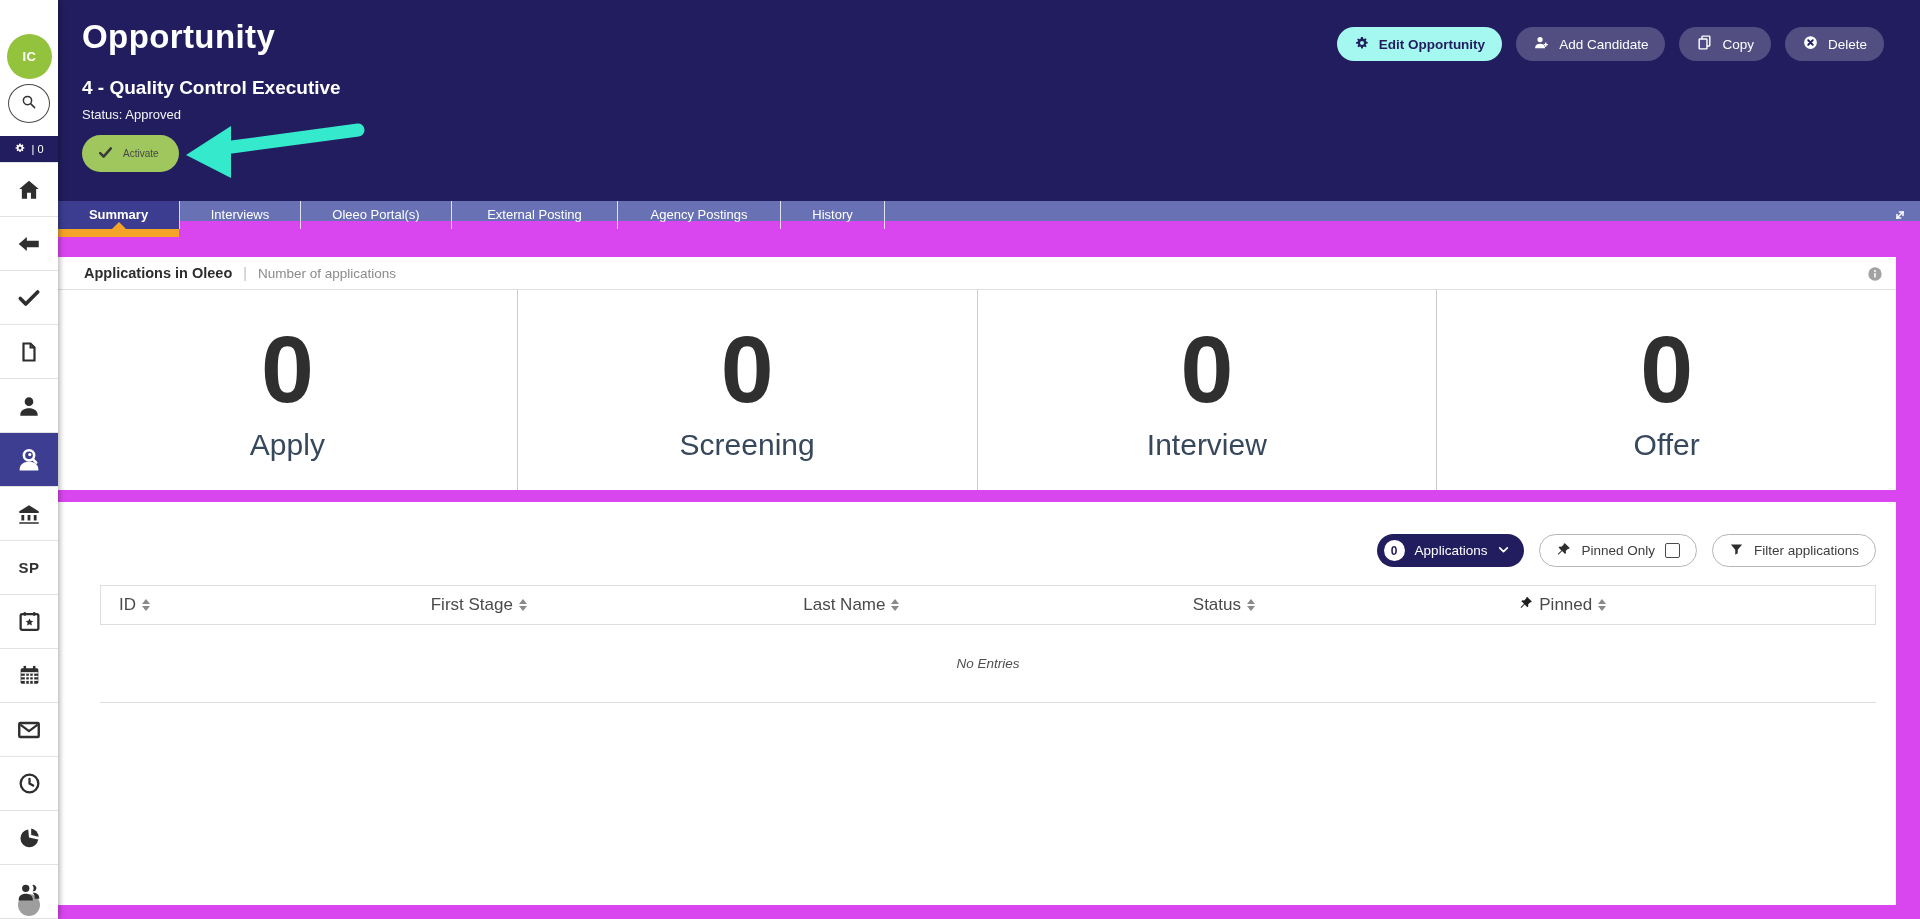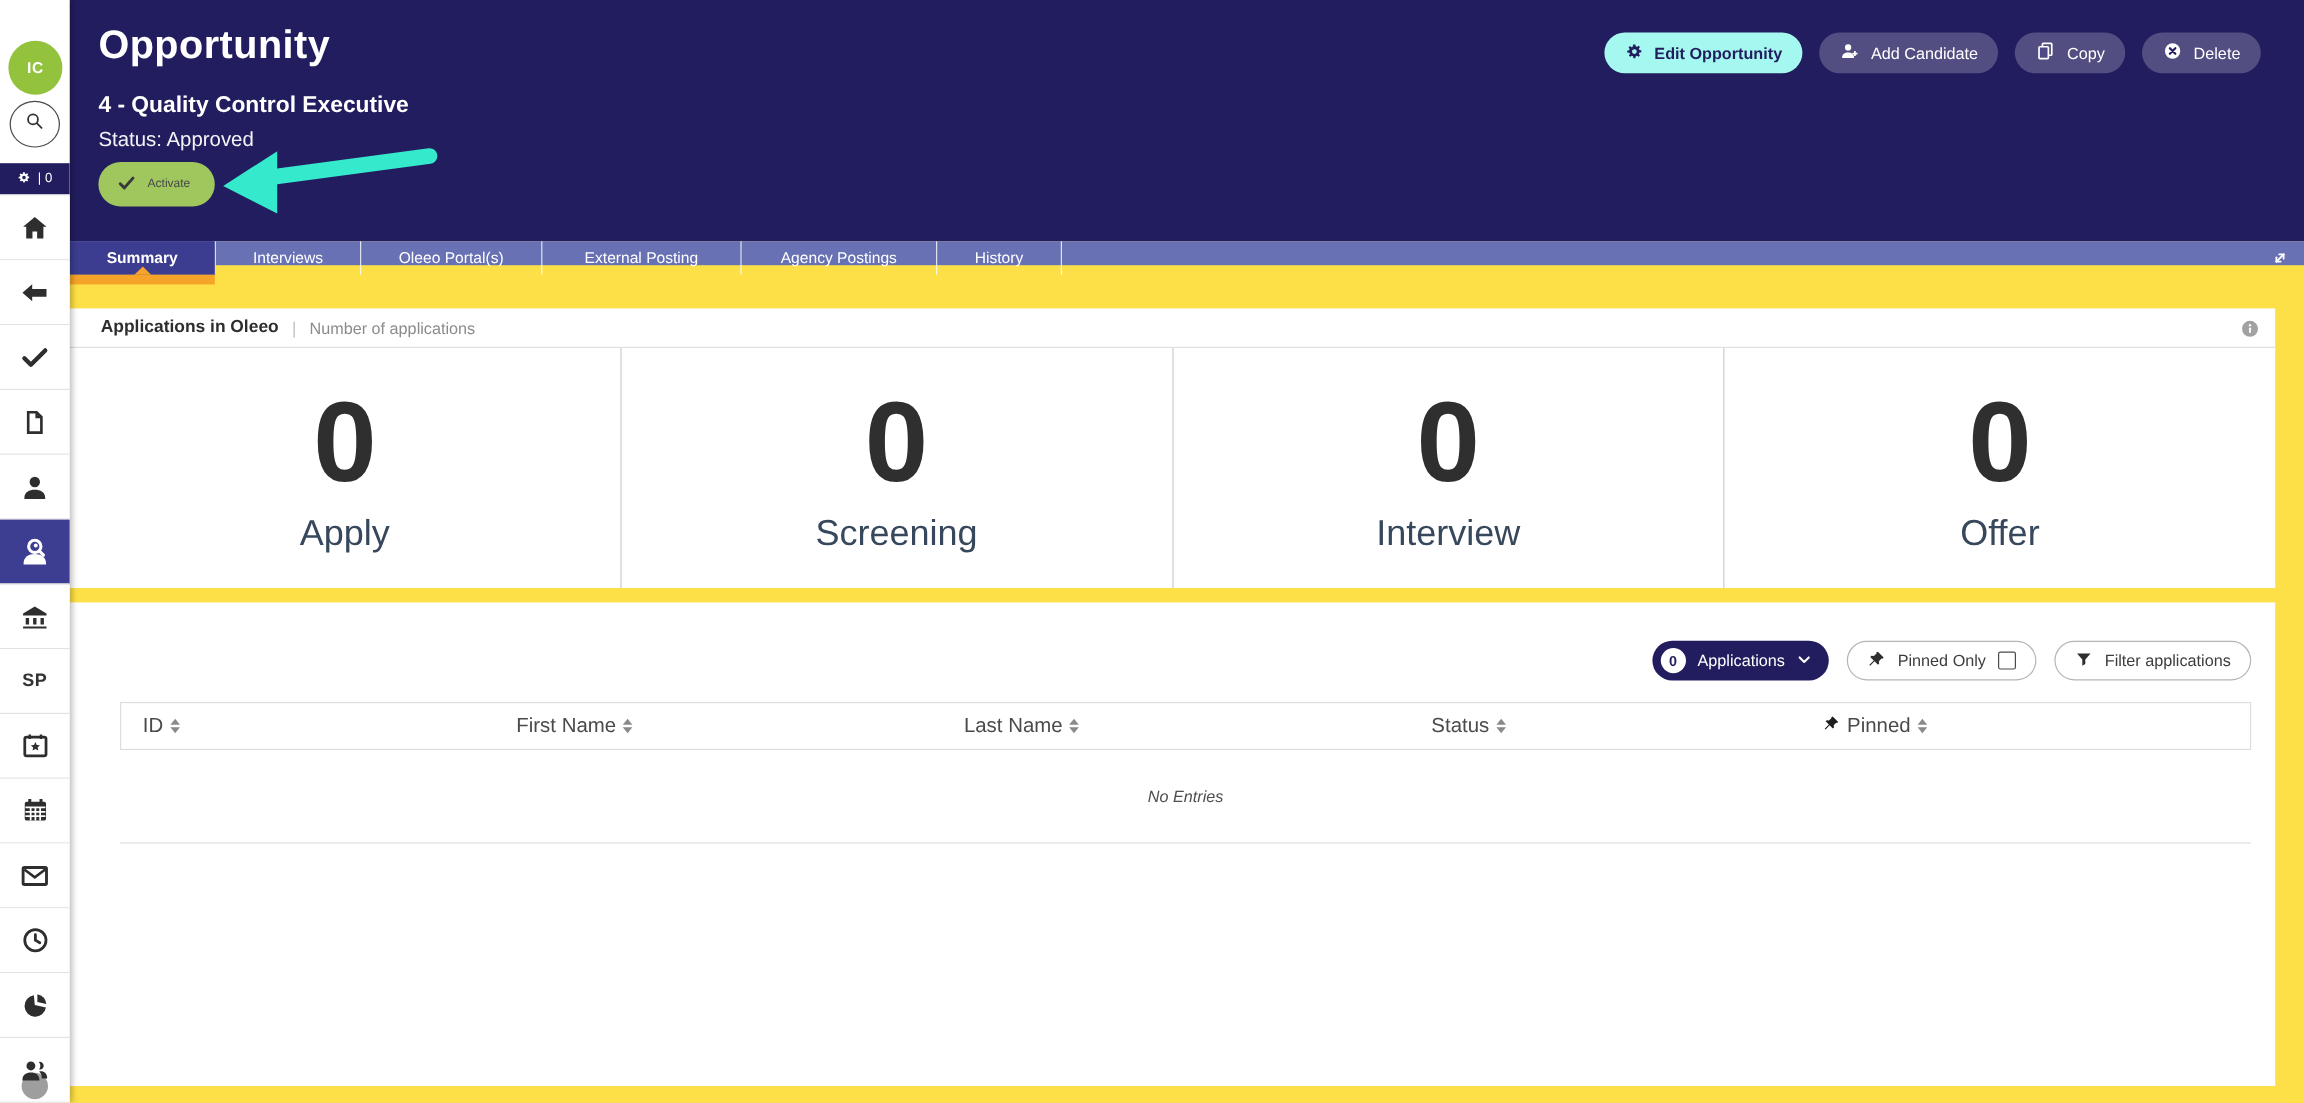--- a/index.html
+++ b/index.html
@@ -1,17 +1,17 @@
 <!DOCTYPE html>
 <html><head>
 <meta charset="utf-8">
 <style>
   * { margin:0; padding:0; box-sizing:border-box; }
   body { font-family:"Liberation Sans","DejaVu Sans",sans-serif; background:#d8d8d8; }
-  .screen { position:relative; width:1920px; height:919px; background:#fde047; overflow:hidden;text-decoration:underline; }
+  .screen { position:relative; width:1920px; height:919px; background:#d946ef; overflow:hidden;text-decoration:underline; }
 
   
   .sidebar { position:absolute; left:0; top:0; width:58px; height:100%; background:#fff;
              box-shadow:2px 0 5px rgba(0,0,0,.28); z-index:10; }
   .avatar { position:absolute; top:34px; left:7px; width:45px; height:45px; border-radius:50%;
             background:#93c23d; color:#fff; font-weight:bold; font-size:13px;
             display:flex; align-items:center; justify-content:center; letter-spacing:.5px; cursor:pointer; }
   .side-search { position:absolute; top:84px; left:8px; width:42px; height:39px; border:1px solid #4a4a4a;
                  border-radius:50%; display:flex; align-items:center; justify-content:center; background:#fff; cursor:pointer; }
   .gear-strip { position:absolute; top:136px; left:0; width:100%; height:26px; background:#221d5e;
@@ -24,21 +24,21 @@
   .side-item.active { background:#3d3e91; color:#fff; }
   .side-item svg { display:block; }
   .sp-text { font-size:15px; font-weight:600; letter-spacing:.5px; color:#333; }
   .people-badge { position:absolute; bottom:2px; left:50%; margin-left:-11px; width:22px; height:22px;
                   border-radius:50%; background:#9e9e9e; }
 
   
   .hero { position:absolute; left:58px; top:0; right:0; height:201px; background:#221d5e; color:#fff; }
   .hero-title { position:absolute; left:24px; top:18px; font-size:33px; font-weight:bold; letter-spacing:.4px; }
   .hero-subtitle { position:absolute; left:24px; top:77px; font-size:19px; font-weight:bold; }
-  .hero-status { position:absolute; left:24px; top:107px; font-size:17px; color:rgba(255,255,255,.95); }
+  .hero-status { position:absolute; left:24px; top:107px; font-size:13px; color:rgba(255,255,255,.95); }
   .activate-btn { position:absolute; left:24px; top:135px; height:37px; padding:0 20px 0 16px;
                   background:#9fc75e; border:none; border-radius:19px; display:flex; align-items:center; gap:10px;
                   font-size:10px; color:#474747; cursor:pointer; font-family:inherit; }
   .annot-arrow { position:absolute; left:118px; top:114px; pointer-events:none; }
 
   .hero-actions { position:absolute; top:27px; right:36px; display:flex; gap:14px; }
   .hbtn { height:34px; border:none; border-radius:17px; display:flex; align-items:center; gap:9px;
           padding:0 17px; font-size:13.5px; font-family:inherit; cursor:pointer; white-space:nowrap; }
   .hbtn-edit { background:#a5f8ef; color:#221d5e; font-weight:600; }
   .hbtn-ghost { background:rgba(255,255,255,.22); color:#fff; }
@@ -368,21 +368,21 @@
     <div class="apps-table">
       <div class="t-head">
         <div class="t-hcell first">
           <span>ID</span>
           <span class="sort">
               <i class="up"></i>
               <i class="dn"></i>
             </span>
         </div>
         <div class="t-hcell">
-          <span>First Name</span>
+          <span>First Stage</span>
           <span class="sort">
               <i class="up"></i>
               <i class="dn"></i>
             </span>
         </div>
         <div class="t-hcell">
           <span>Last Name</span>
           <span class="sort">
               <i class="up"></i>
               <i class="dn"></i>

